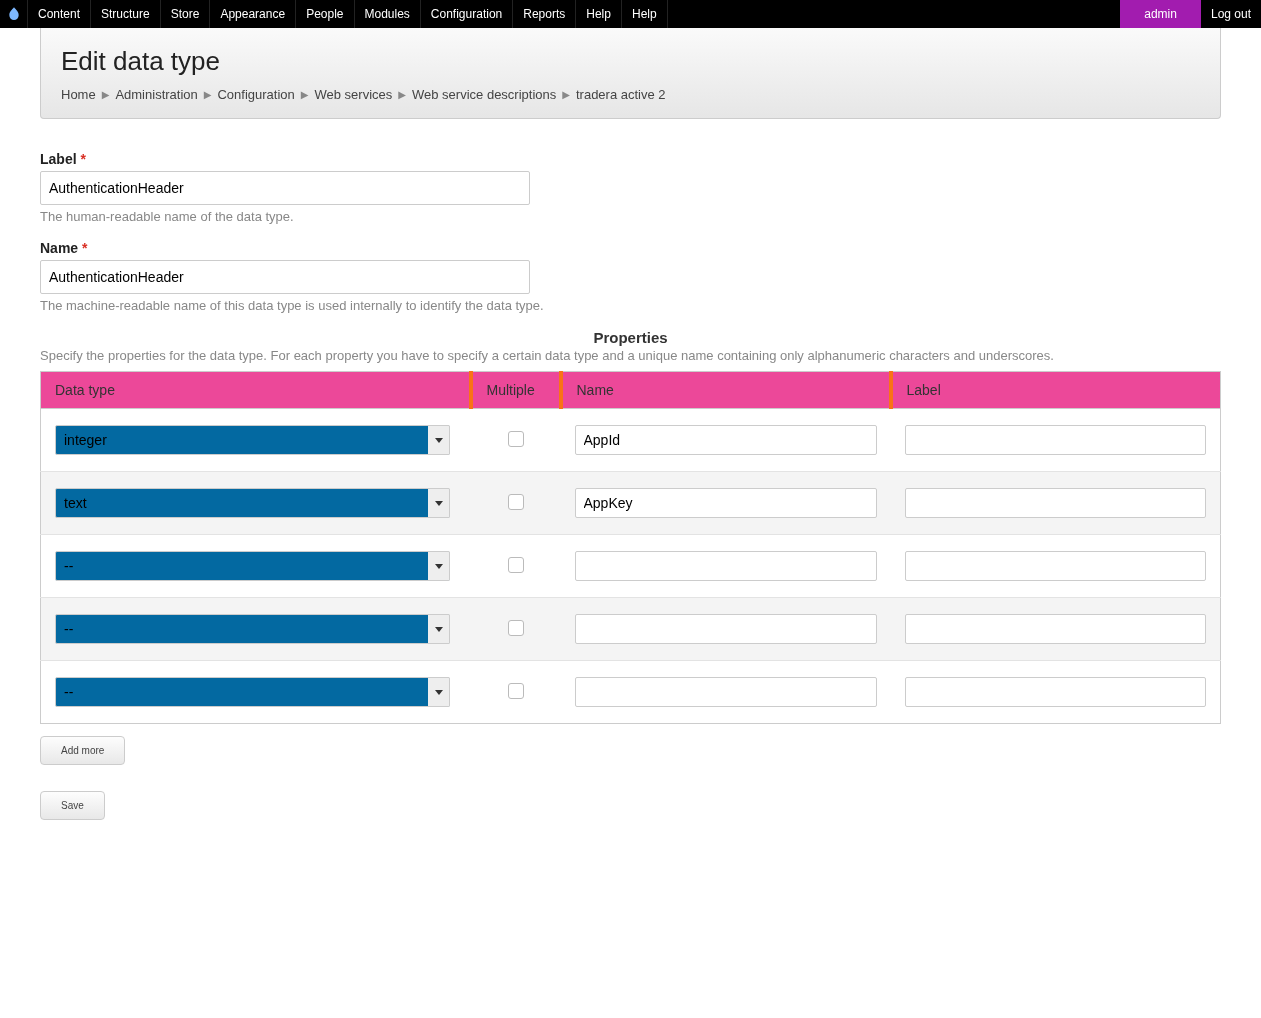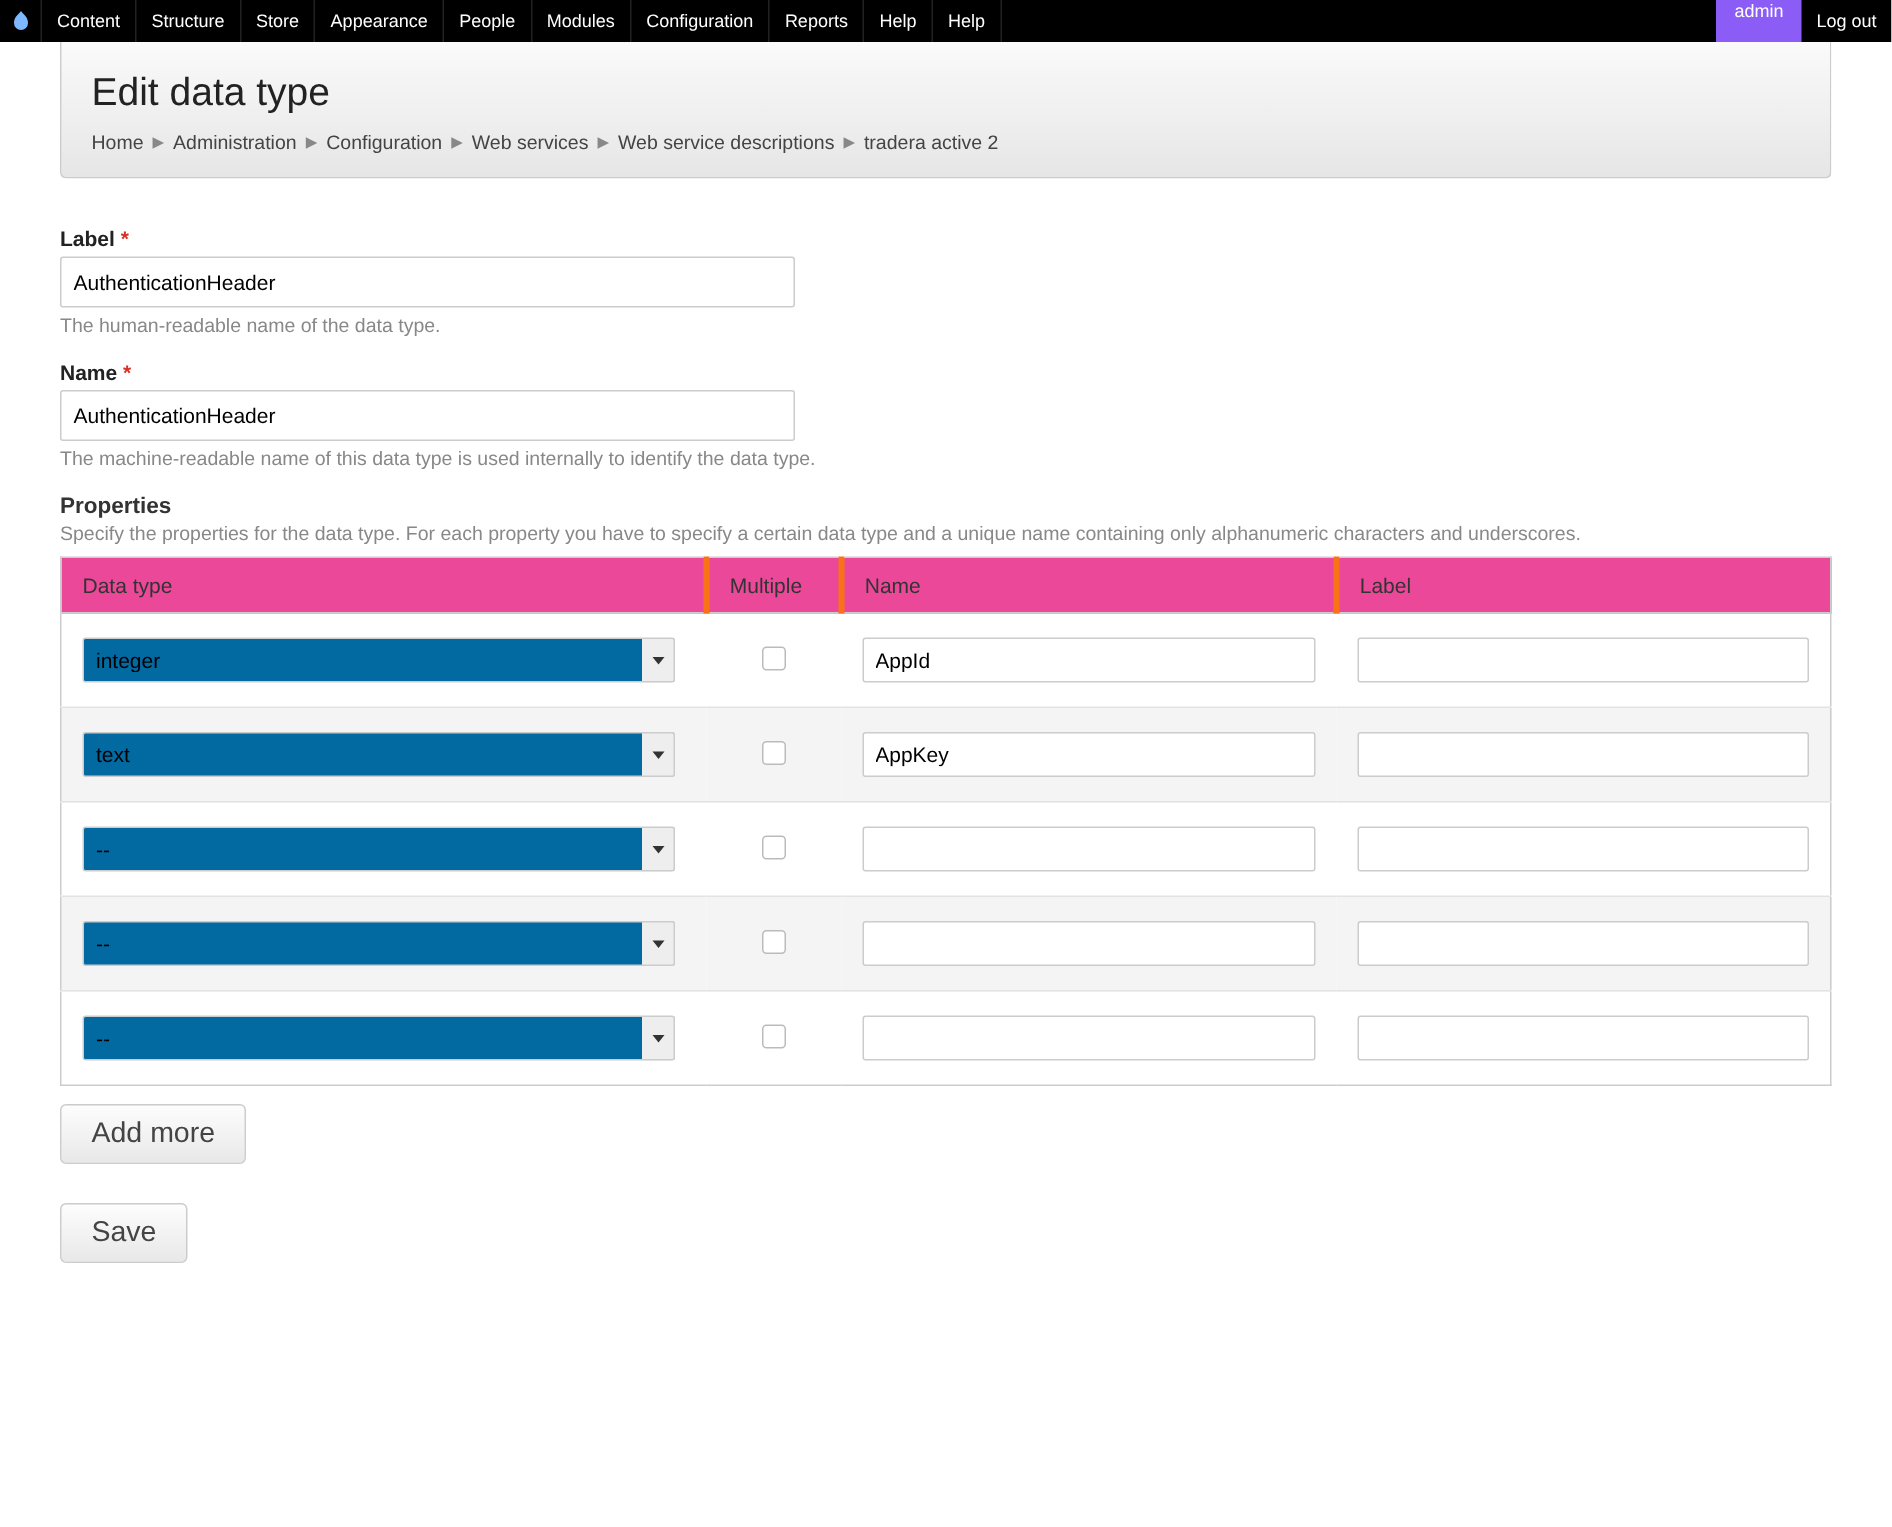--- a/index.html
+++ b/index.html
@@ -4,56 +4,56 @@
 <style>
   * { box-sizing: border-box; margin: 0; padding: 0; }
   body { font-family: "Helvetica Neue", Helvetica, Arial, sans-serif; font-size: 13px; color: #333; background: #fff; }
 
   
   .admin-bar { background: #000; height: 28px; display: flex; align-items: center; color: #fff; font-size: 12px; }
   .admin-bar .left { display: flex; align-items: stretch; height: 100%; }
   .admin-bar .right { margin-left: auto; display: flex; align-items: stretch; height: 100%; }
   .admin-bar .drupal-icon { width: 28px; display:flex; align-items:center; justify-content:center; background:#000; border-right:1px solid #222; }
   .admin-bar .item { padding: 0 10px; display:flex; align-items:center; color:#fff; border-right:1px solid #222; cursor:pointer; }
-  .admin-bar .admin-badge { background:#8b5cf6; padding:0 12px; display:flex; }
+  .admin-bar .admin-badge { background:#a21caf; padding:0 24px; display:flex; align-items:center; }
   .admin-bar .logout { padding:0 10px; display:flex; align-items:center; cursor:pointer; }
 
   
   .header-region { margin: 0 40px; border:1px solid #ccc; border-top:none; border-radius:0 0 4px 4px; background:linear-gradient(#fafafa,#e6e6e6); padding:18px 20px 16px 20px; }
   .header-region h1 { font-size: 26px; font-weight:400; color:#222; margin-bottom:10px; }
   .breadcrumb { font-size:13px; color:#555; }
   .breadcrumb .crumb { color:#444; cursor:pointer; }
   .breadcrumb .sep { color:#888; margin:0 6px; font-size:10px; display:inline-block; transform:translateY(-1px); }
 
   
   .content { padding: 32px 40px; }
   .form-item { margin-bottom: 16px; }
   .form-item label { font-weight:bold; font-size:14px; color:#222; display:block; margin-bottom:4px; }
   .form-item .req { color:#d93025; }
   .form-item input[type=text].big { width:490px; height:34px; padding:4px 8px; font-size:14px; border:1px solid #ccc; border-radius:2px; }
   .form-item .desc { color:#888; font-size:13px; margin-top:4px; }
 
-  .section-title { font-weight:bold; font-size:15px; margin-top:6px; margin-bottom:2px; }
+  .section-title { font-weight:bold; font-size:15px; margin-top:6px; margin-bottom:2px;text-align:center; }
   .section-desc { color:#888; font-size:13px; margin-bottom:8px; }
 
   
   table.props { width:100%; border-collapse:collapse; border:1px solid #ccc; }
   table.props th { background:#ec4899; border-bottom:1px solid #ccc; text-align:left; font-weight:normal; font-size:14px; padding:10px 14px; color:#333; }
   table.props th + th { border-left:4px solid #f97316; }
   table.props tr.row td { padding:16px 14px; border-top:1px solid #e3e3e3; }
   table.props tr.row:nth-child(even) td { background:#f4f4f4; }
   .dt-select-wrap { position:relative; width:395px; }
   .dt-select { width:100%; height:30px; padding:4px 8px; font-size:14px; border:1px solid #ccc; border-radius:2px; background:#0369a1; appearance:none; -webkit-appearance:none; }
   .dt-caret { position:absolute; right:0; top:0; width:22px; height:30px; background:#eee; border:1px solid #ccc; border-left:none; border-radius:0 2px 2px 0; display:flex; align-items:center; justify-content:center; pointer-events:none; }
   .dt-caret:after{ content:""; border-left:4px solid transparent; border-right:4px solid transparent; border-top:5px solid #333; }
   .chk { width:16px; height:16px; border:1px solid #bbb; border-radius:3px; background:#fff; display:inline-block; cursor:pointer; }
   td.center { text-align:center; }
   .name-input, .label-input { width:100%; height:30px; padding:4px 8px; font-size:14px; border:1px solid #ccc; border-radius:2px; }
 
-  .btn { display:inline-block; padding:8px 20px; font-size:19px; color:#444; background:linear-gradient(#fdfdfd,#e8e8e8); border:1px solid #ccc; border-radius:4px; cursor:pointer; }
+  .btn { display:inline-block; padding:8px 20px; font-size:10px; color:#444; background:linear-gradient(#fdfdfd,#e8e8e8); border:1px solid #ccc; border-radius:4px; cursor:pointer; }
   .add-more { margin-top:12px; }
   .save { margin-top:26px; }
 
   
   table.props th.col-dt, table.props td.col-dt { width:430px; }
   table.props th.col-mul, table.props td.col-mul { width:90px; }
   table.props th.col-name, table.props td.col-name { width:330px; }
 </style>
 </head>
 <body>

